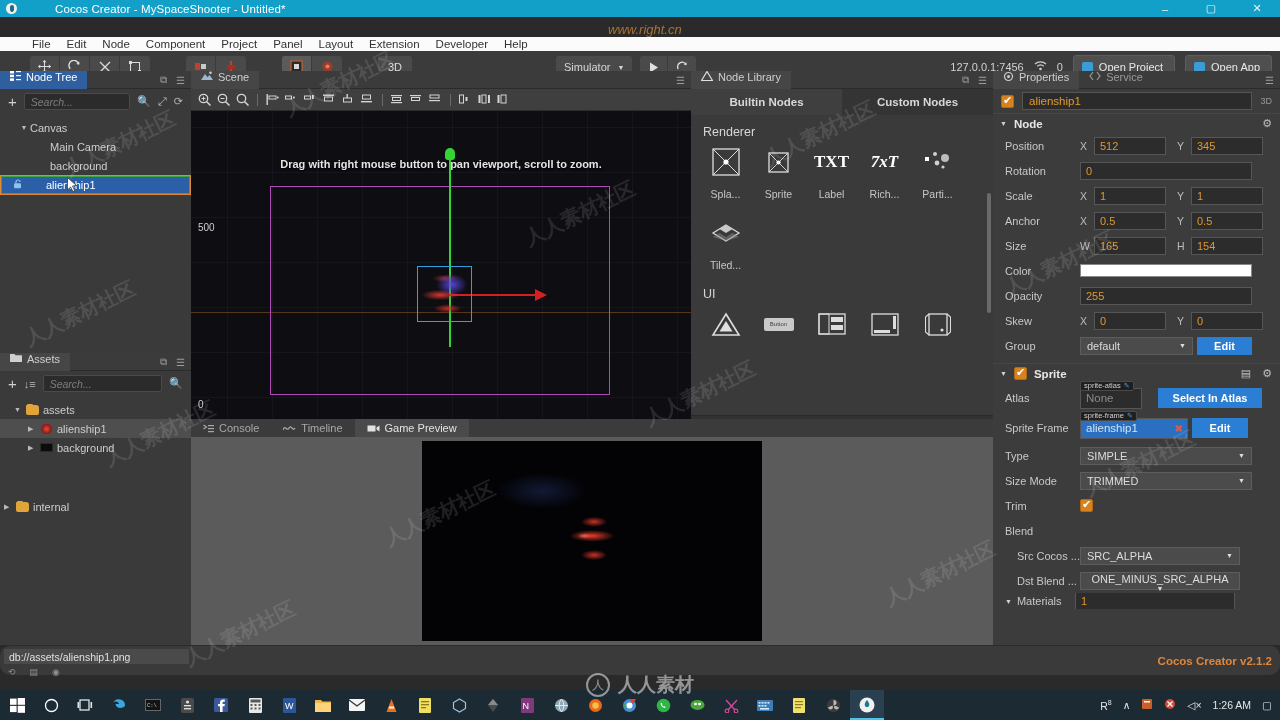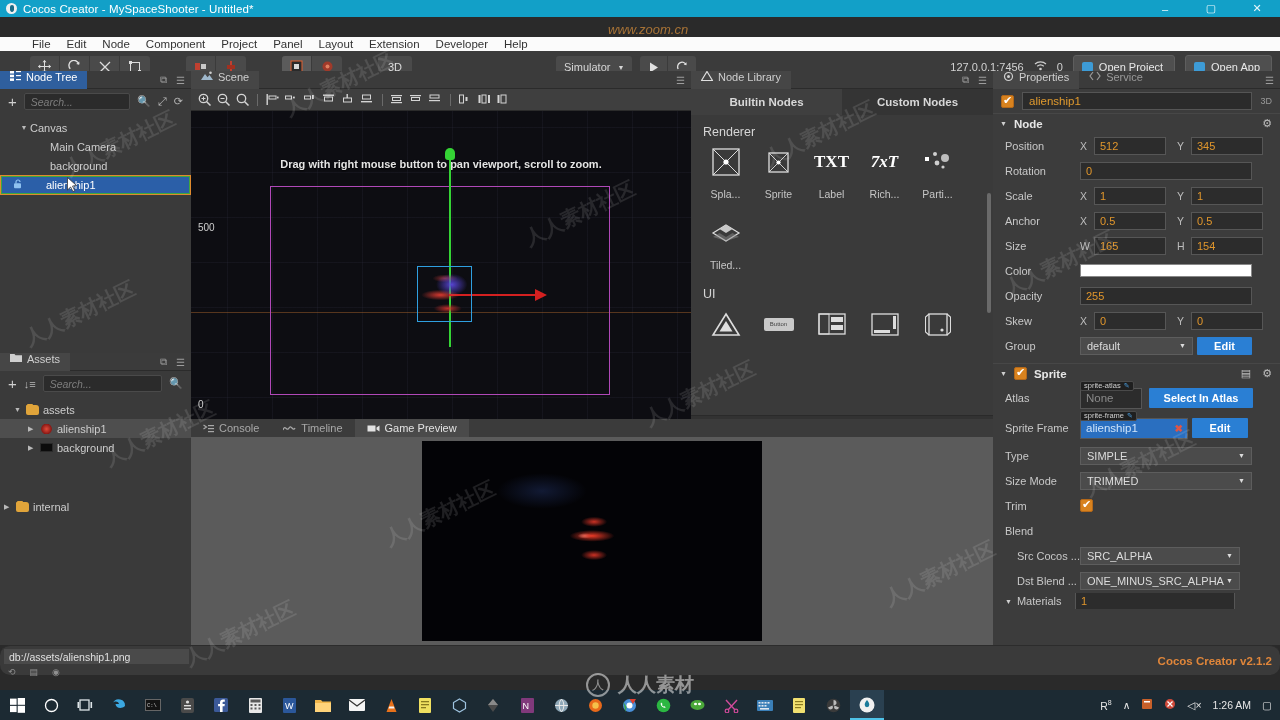--- a/index.html
+++ b/index.html
@@ -3,21 +3,21 @@
 <meta charset="utf-8">
 <style>
   * { box-sizing: border-box; margin:0; padding:0; }
   html,body { width:1280px; height:720px; overflow:hidden; background:#2a2a2a;
     font-family:"Liberation Sans", sans-serif; font-size:11px; color:#c8c8c8;
     -webkit-font-smoothing:antialiased; }
   .app { position:relative; width:1280px; height:720px; }
 
   
   .titlebar { height:17px; background:#12a0c8; display:flex; align-items:center;
-    padding-left:6px; position:relative; }
+    padding-left:6px; position:relative;gap:32px; }
   .tb-logo { width:11px; height:11px; border-radius:50%; background:#f0f0f0;
     display:flex; align-items:center; justify-content:center; margin-right:6px; }
   .tb-logo i { width:4px; height:7px; background:#1a6b86; border-radius:2px 2px 40% 40%; display:block;}
   .tb-title { color:#fff; font-size:11.5px; letter-spacing:.1px; }
   .tb-ctrls { position:absolute; right:0; top:0; height:17px; display:flex; }
   .tb-btn { width:46px; height:17px; display:flex; align-items:center; justify-content:center;
     color:#eaf7fb; font-size:11px; }
 
   
   .menubar { height:14px; background:#fbfbfb; display:flex; align-items:center;
@@ -878,21 +878,21 @@
 
     <div class="prow" style="height:30px;">
       <span class="plbl">Atlas</span>
       <span class="asset-field" style="width:62px;">
         <span class="asset-tag">
           <span>sprite-atlas</span>
           <span class="pen">✎</span>
         </span>
         <span>None</span>
       </span>
-      <span class="btn-blue" style="width:104px; margin-left:7px; height:20px;">Select In Atlas</span>
+      <span class="btn-blue" style="width:104px; margin-left:16px; height:20px;">Select In Atlas</span>
     </div>
 
     <div class="prow" style="height:30px;">
       <span class="plbl">Sprite Frame</span>
       <span class="asset-field hl" style="width:108px;">
         <span class="asset-tag">
           <span>sprite-frame</span>
           <span class="pen">✎</span>
         </span>
         <span>alienship1</span>
@@ -929,21 +929,21 @@
     <div class="prow">
       <span class="plbl ind">Src Cocos ...</span>
       <span class="select" style="width:160px;">
         <span>SRC_ALPHA</span>
         <span style="font-size:7px;">▼</span>
       </span>
     </div>
 
     <div class="prow">
       <span class="plbl ind">Dst Blend ...</span>
-      <span class="select" style="width:160px;">
+      <span class="select" style="width:160px;flex-direction:column;">
         <span>ONE_MINUS_SRC_ALPHA</span>
         <span style="font-size:7px;">▼</span>
       </span>
     </div>
 
     <div class="prow" style="height:16px; overflow:hidden;">
       <span class="caret" style="font-size:7px; color:#cfcfcf; margin-right:5px;">▼</span>
       <span class="plbl" style="width:58px;">Materials</span>
       <span class="field" style="width:160px;">1</span>
     </div>
@@ -1166,19 +1166,19 @@
     <span style="left:760px; top:120px;">人人素材社区</span>
     <span style="left:1000px; top:250px;">人人素材社区</span>
     <span style="left:100px; top:420px;">人人素材社区</span>
     <span style="left:380px; top:500px;">人人素材社区</span>
     <span style="left:640px; top:380px;">人人素材社区</span>
     <span style="left:880px; top:560px;">人人素材社区</span>
     <span style="left:180px; top:620px;">人人素材社区</span>
     <span style="left:1080px; top:450px;">人人素材社区</span>
     <span style="left:20px; top:300px;">人人素材社区</span>
   </div>
-  <div class="wm-url">www.zoom.cn</div>
+  <div class="wm-url">www.right.cn</div>
   <div class="wm-center">
     <span class="c">人</span>
     <span class="t">人人素材</span>
   </div>
 
 </div>
 
 </body></html>

